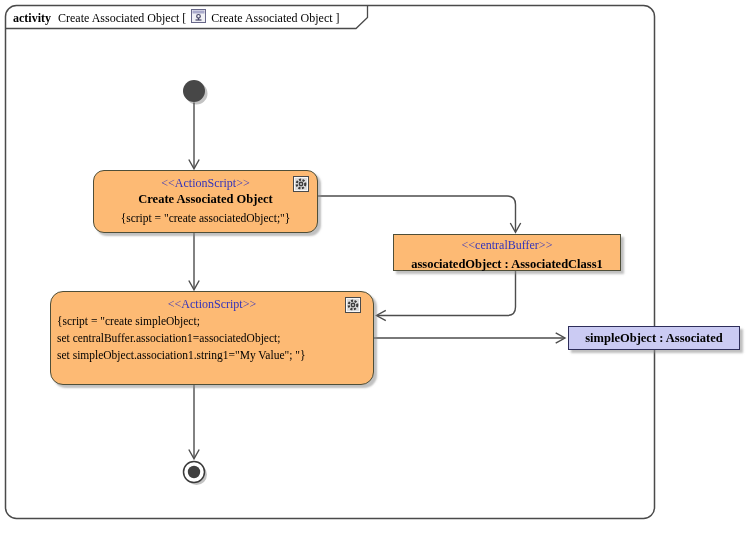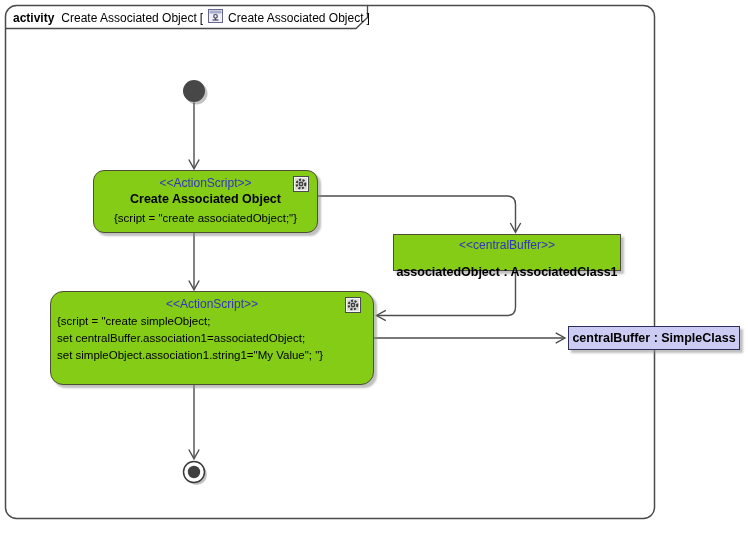--- a/index.html
+++ b/index.html
@@ -1,30 +1,30 @@
 <!DOCTYPE html>
 <html><head>
 <meta charset="utf-8">
 <style>
   html,body{margin:0;padding:0;background:#ffffff;}
   .canvas{
     position:relative;width:748px;height:535px;background:#ffffff;overflow:hidden;
-    font-family:Liberation Sans, sans-serif;color:#000;
+    font-family:Liberation Serif, serif;color:#000;
   }
   .layer{position:absolute;left:0;top:0;}
   
   .frame-title{
     position:absolute;left:13px;top:9px;font-size:12px;white-space:nowrap;
     display:flex;align-items:center;gap:3px;
   }
   .frame-title .kind{font-weight:bold;margin-right:4px;}
   .frame-title .diagram-icon{display:inline-block;margin:0 2px;}
   
   .node{
-    position:absolute;box-sizing:border-box;background:#84cc16;
+    position:absolute;box-sizing:border-box;background:#fdba74;
     border:1.4px solid #4E4E38;
     box-shadow:3px 3px 2px rgba(140,140,140,0.55);
   }
   .action{border-radius:11px;}
   .stereo{text-align:center;color:#3333BB;font-size:12px;line-height:14px;margin-top:5px;}
   .node-name{text-align:center;font-weight:bold;font-size:12.5px;line-height:16px;margin-top:1px;}
   .script-center{text-align:center;font-size:11.5px;line-height:16px;margin-top:3px;}
   .script-left{font-size:11.5px;line-height:17px;padding-left:6px;white-space:nowrap;}
   .script-block{margin-top:2px;}
   .gear{position:absolute;top:5px;}
@@ -118,21 +118,21 @@
         <rect x="1.5" y="1.5" width="13" height="13" fill="#DCDCDC" stroke="#F8F8F8"></rect>
         <circle cx="8" cy="8" r="4.3" fill="none" stroke="#3C3C3C" stroke-width="2.2" stroke-dasharray="2.1 1.45"></circle>
         <circle cx="8" cy="8" r="2.4" fill="#3C3C3C"></circle>
         <circle cx="8" cy="8" r="1" fill="#CFCFCF"></circle>
       </svg>
     </span>
   </div>
 
   <div id="buffer" class="node" style="left:393px;top:234px;width:228px;height:37px;">
     <div class="stereo" style="margin-top:3px;">&lt;&lt;centralBuffer&gt;&gt;</div>
-    <div class="node-name" style="margin-top:12px;">associatedObject : AssociatedClass1</div>
+    <div class="node-name" style="margin-top:4px;">associatedObject : AssociatedClass1</div>
   </div>
 
   <div id="action2" class="node action" style="left:50px;top:291px;width:324px;height:94px;border-radius:13px;">
     <div class="stereo">&lt;&lt;ActionScript&gt;&gt;</div>
     <div class="script-block">
       <div class="script-left">{script = "create simpleObject;</div>
       <div class="script-left">set centralBuffer.association1=associatedObject;</div>
       <div class="script-left">set simpleObject.association1.string1="My Value"; "}</div>
     </div>
     <span class="gear">
@@ -140,16 +140,16 @@
         <rect x="0.5" y="0.5" width="15" height="15" fill="#ECECEC" stroke="#4A4A4A"></rect>
         <rect x="1.5" y="1.5" width="13" height="13" fill="#DCDCDC" stroke="#F8F8F8"></rect>
         <circle cx="8" cy="8" r="4.3" fill="none" stroke="#3C3C3C" stroke-width="2.2" stroke-dasharray="2.1 1.45"></circle>
         <circle cx="8" cy="8" r="2.4" fill="#3C3C3C"></circle>
         <circle cx="8" cy="8" r="1" fill="#CFCFCF"></circle>
       </svg>
     </span>
   </div>
 
   <div class="object-node" style="left:568px;top:326px;width:172px;height:24px;line-height:22px;">
-    <span>centralBuffer : SimpleClass</span>
+    <span>simpleObject : Associated</span>
   </div>
 
 </div>
 
 </body></html>

